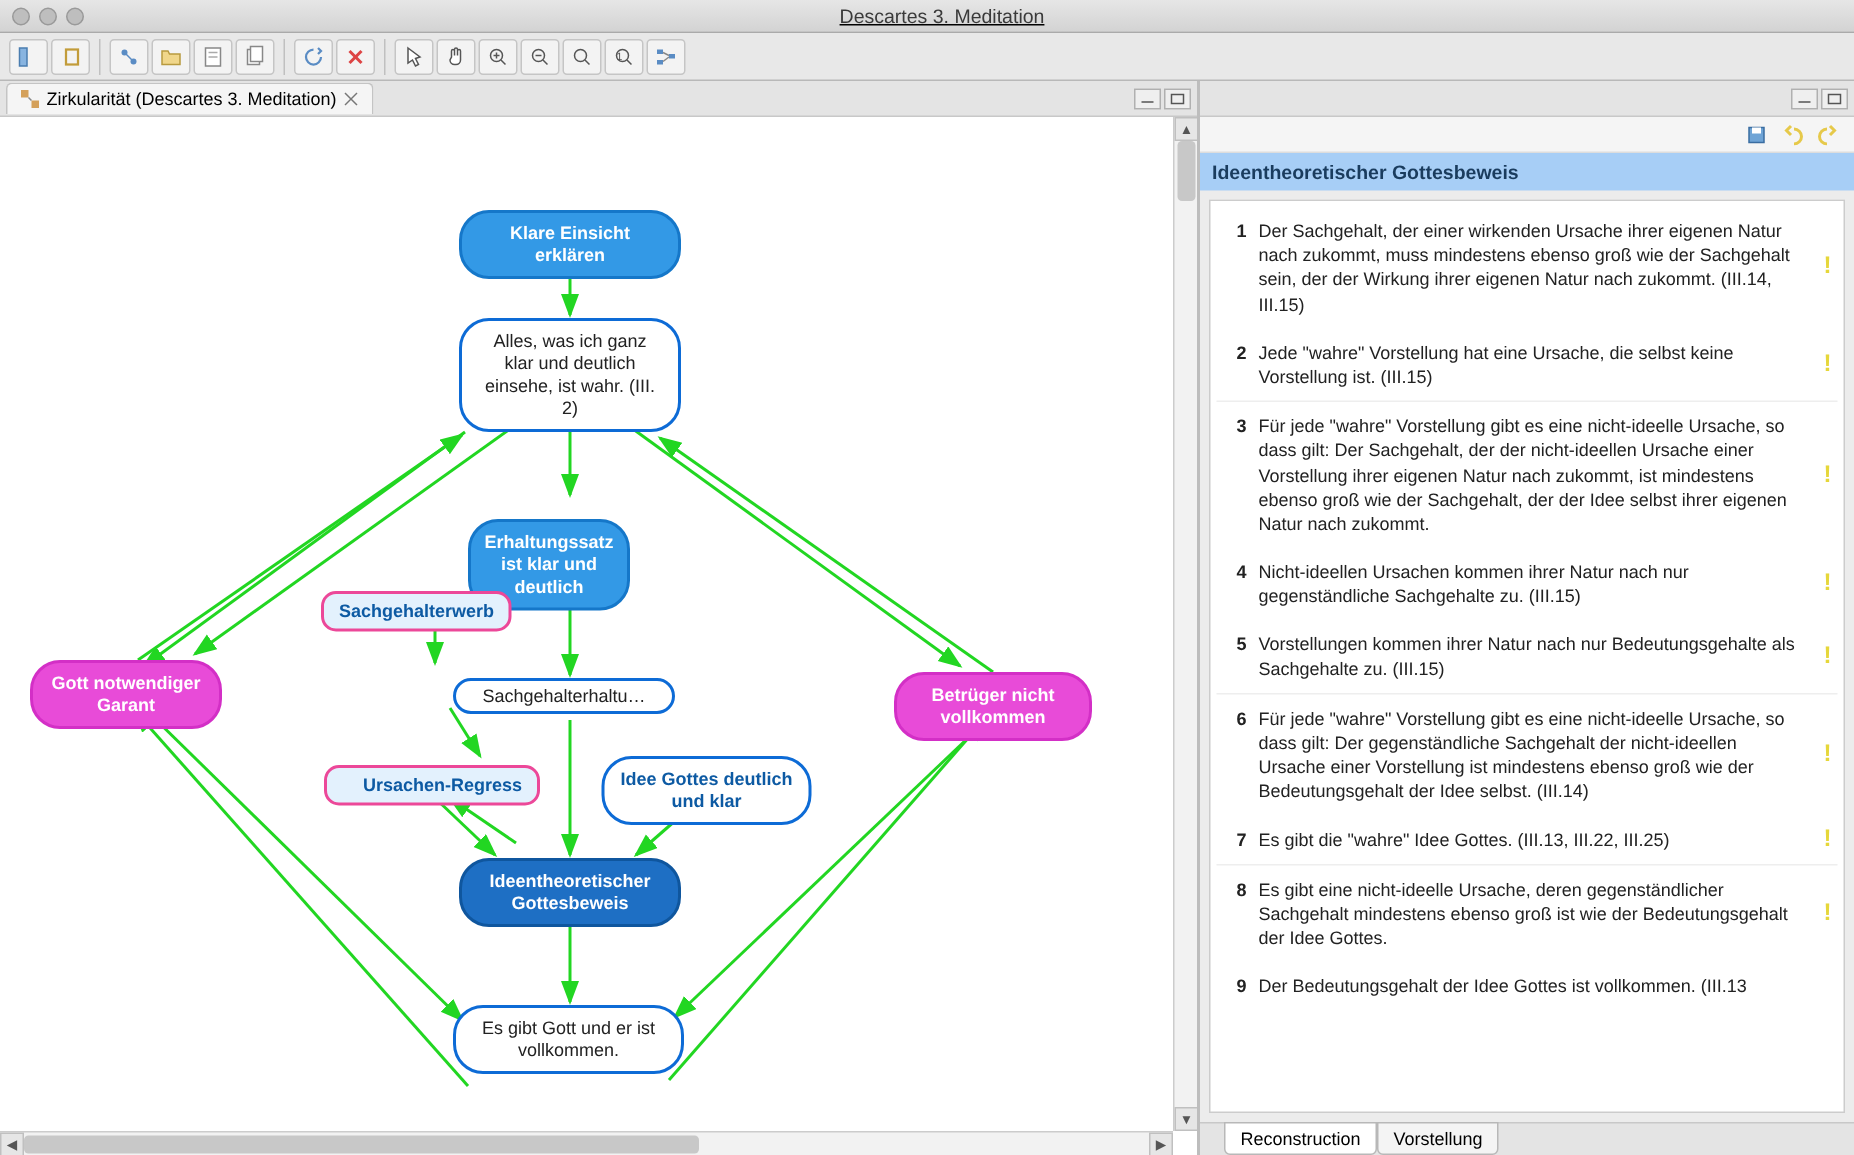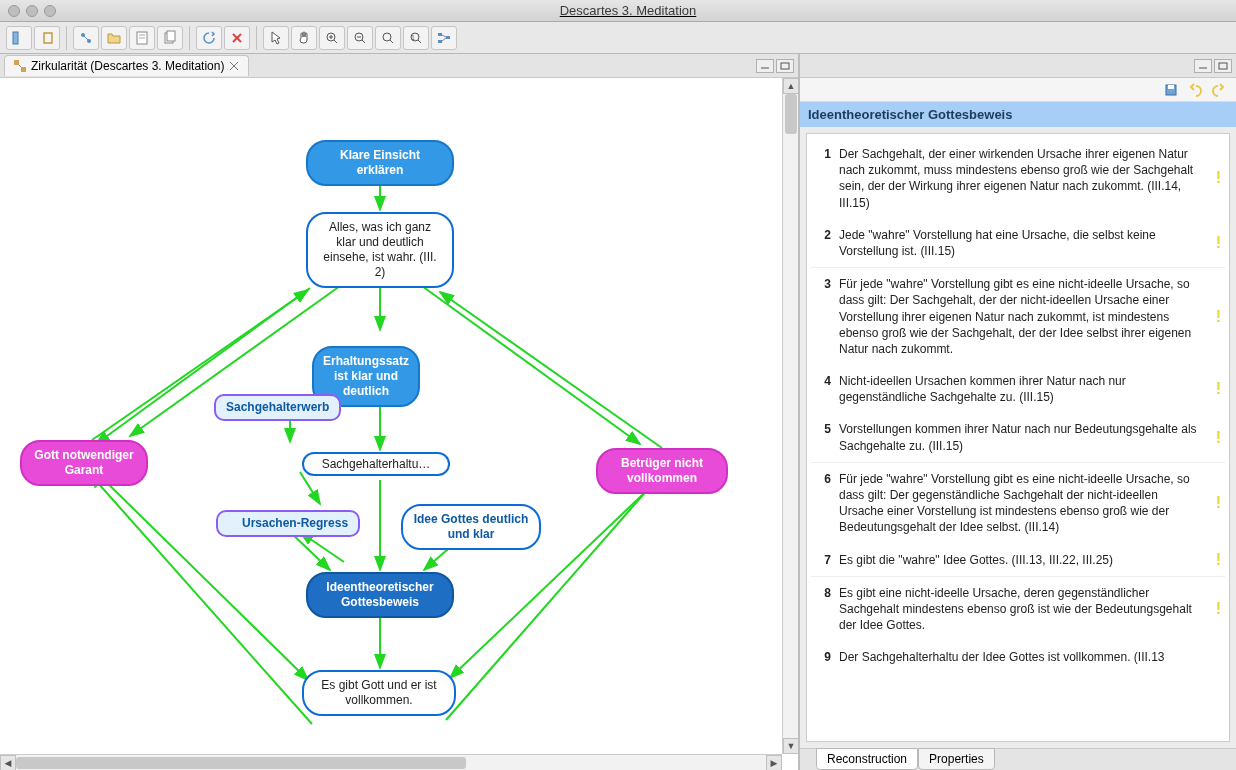--- a/index.html
+++ b/index.html
@@ -31,21 +31,21 @@
   .scrollbar-h { position:absolute; bottom:0; left:0; right:16px; height:16px; background:#f2f2f2; border-top:1px solid #ccc; display:flex;}
   .sb-btn { width:16px; height:16px; background:#e6e6e6; border:1px solid #c0c0c0; display:flex; align-items:center; justify-content:center; font-size:9px; color:#555;}
   .sb-track { flex:1; position:relative;}
   .sb-thumb-h { position:absolute; left:0; top:2px; height:12px; width:450px; background:#c8c8c8; border-radius:3px;}
   .sb-thumb-v { position:absolute; top:0; left:2px; width:12px; height:40px; background:#c8c8c8; border-radius:3px;}
   
   .node { position:absolute; padding:6px 10px; text-align:center; font-size:12px; border-radius:20px; border:2px solid #0d6bd6; display:flex; align-items:center; justify-content:center; line-height:1.25; }
   .node-blue { background:#3399e6; color:#fff; font-weight:bold; border-color:#1577c9;}
   .node-blue-dark { background:#1e6fc4; color:#fff; font-weight:bold; border-color:#0f569e;}
   .node-white { background:#fff; color:#222; border-color:#0d6bd6;}
-  .node-small { background:#e3f1fd; color:#0d5aa3; font-weight:bold; border:2px solid #8b5cf6; padding:4px 10px; border-radius:10px;}
+  .node-small { background:#e3f1fd; color:#0d5aa3; font-weight:bold; border:2px solid #ec4899; padding:4px 10px; border-radius:10px;}
   .node-pink { background:#e84bd8; color:#fff; font-weight:bold; border-color:#d32fc6;}
   
   .right-toolbar { height:24px; background:#f5f5f5; display:flex; align-items:center; justify-content:flex-end; padding-right:8px; gap:6px; border-bottom:1px solid #ddd;}
   .small-btn { width:18px; height:18px; display:flex; align-items:center; justify-content:center; cursor:pointer;}
   
   .section-header { background:#a7cef6; padding:5px 8px; font-weight:bold; color:#1a3c5e; font-size:13px;}
   .proof-list { flex:1; overflow-y:auto; background:#fff; border:1px solid #ccc; margin:6px; padding:4px;}
   .proof-item { display:flex; padding:8px 6px; gap:8px; font-size:12px; color:#222; position:relative; line-height:1.35; border-bottom:1px solid #eee;}
   .proof-item.no-border { border-bottom:none;}
   .proof-num { font-weight:bold; width:14px; text-align:right;}
@@ -353,22 +353,22 @@
           <div class="proof-text">Es gibt die "wahre" Idee Gottes. (III.13, III.22, III.25)</div>
           <div class="warn">!</div>
         </div>
       <div class="proof-item no-border">
           <div class="proof-num">8</div>
           <div class="proof-text">Es gibt eine nicht-ideelle Ursache, deren gegenständlicher Sachgehalt mindestens ebenso groß ist wie der Bedeutungsgehalt der Idee Gottes.</div>
           <div class="warn">!</div>
         </div>
       <div class="proof-item no-border">
           <div class="proof-num">9</div>
-          <div class="proof-text">Der Sachgehalterhaltu der Idee Gottes ist vollkommen. (III.13</div>
+          <div class="proof-text">Der Bedeutungsgehalt der Idee Gottes ist vollkommen. (III.13</div>
         </div>
     </div>
 
     <div class="bottom-tabs">
       <div class="btab active">Reconstruction</div>
-      <div class="btab">Properties</div>
+      <div class="btab">Vorstellung</div>
     </div>
   </div>
 </div>
 
 </body></html>

